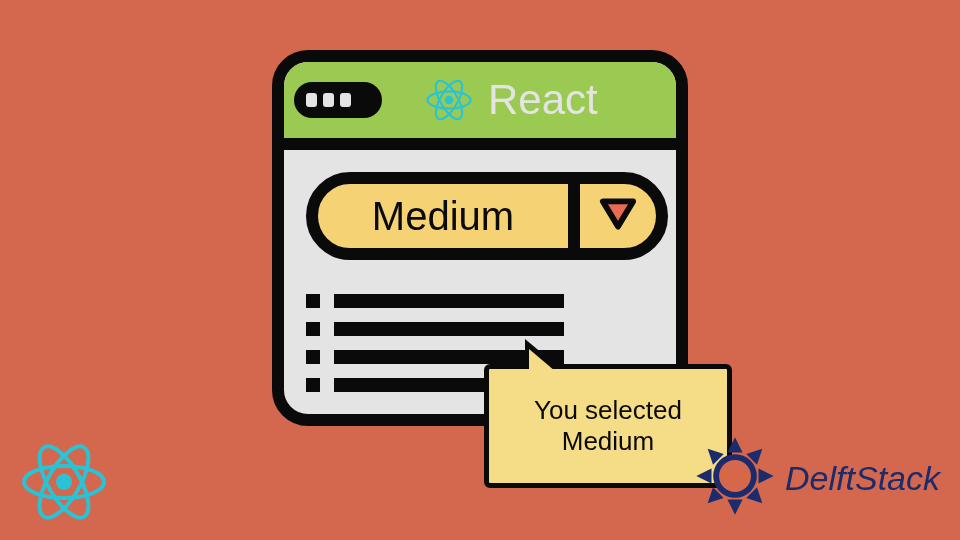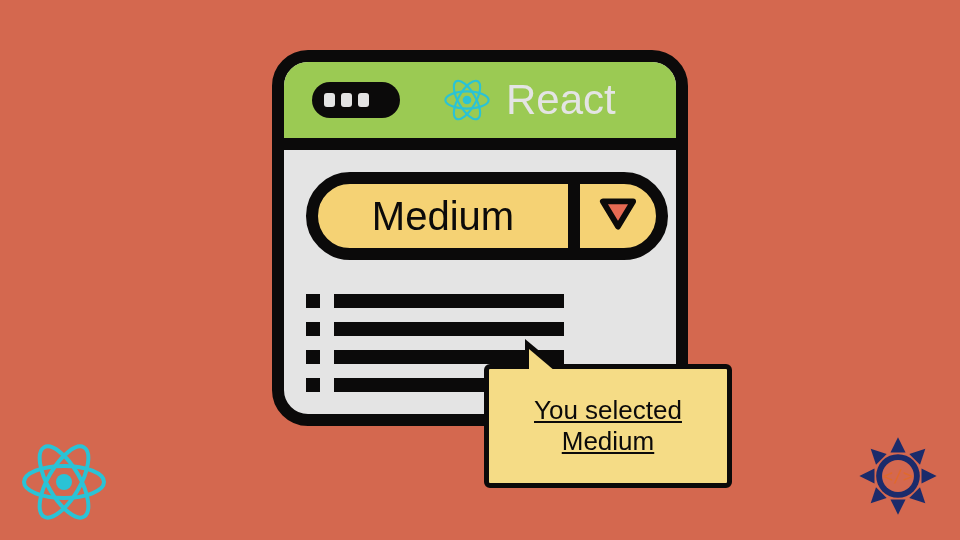--- a/index.html
+++ b/index.html
@@ -20,21 +20,21 @@
     background: #e4e4e4;
     overflow: visible;
   }
   .window-header {
     height: 88px;
     background: #9bca53;
     border-bottom: 12px solid #0b0a0a;
     border-radius: 24px 24px 0 0;
     display: flex;
     align-items: center;
-    padding: 0 20px 0 28px;
+    padding: 0 20px 0 10px;
     gap: 40px;
   }
   .window-dots {
     width: 88px;
     height: 36px;
     background: #0b0a0a;
     border-radius: 18px;
     display: flex;
     align-items: center;
     padding-left: 12px;
@@ -79,21 +79,20 @@
     background: #f5dc86;
     border: 5px solid #0b0a0a;
     border-radius: 6px;
     display: flex; align-items: center; justify-content: center;
     text-align: center;
     font-size: 26px;
     font-weight: 400;
     color: #0b0a0a;
     padding: 10px 16px;
     line-height: 1.2;
-    text-decoration: underline;
   }
   .tooltip::before {
     content: "";
     position: absolute;
     top: -30px; left: 36px;
     width: 0; height: 0;
     border-left: 0 solid transparent;
     border-right: 36px solid transparent;
     border-bottom: 30px solid #0b0a0a;
   }
@@ -201,13 +200,14 @@
           <path d="M0,-46 L9,-28 L-9,-28 Z" transform="rotate(225)"></path>
           <path d="M0,-46 L9,-28 L-9,-28 Z" transform="rotate(270)"></path>
           <path d="M0,-46 L9,-28 L-9,-28 Z" transform="rotate(315)"></path>
         </g>
         <circle r="26" fill="#1b2b6b"></circle>
         <circle r="19" fill="#d4684f"></circle>
         <text x="0" y="7" text-anchor="middle" font-size="20" fill="#e06a2c" font-family="monospace">&lt;/&gt;</text>
       </g>
     </svg>
   </span>
+  <span class="delft-text">DelftStack</span>
 </div>
 
 </body></html>

